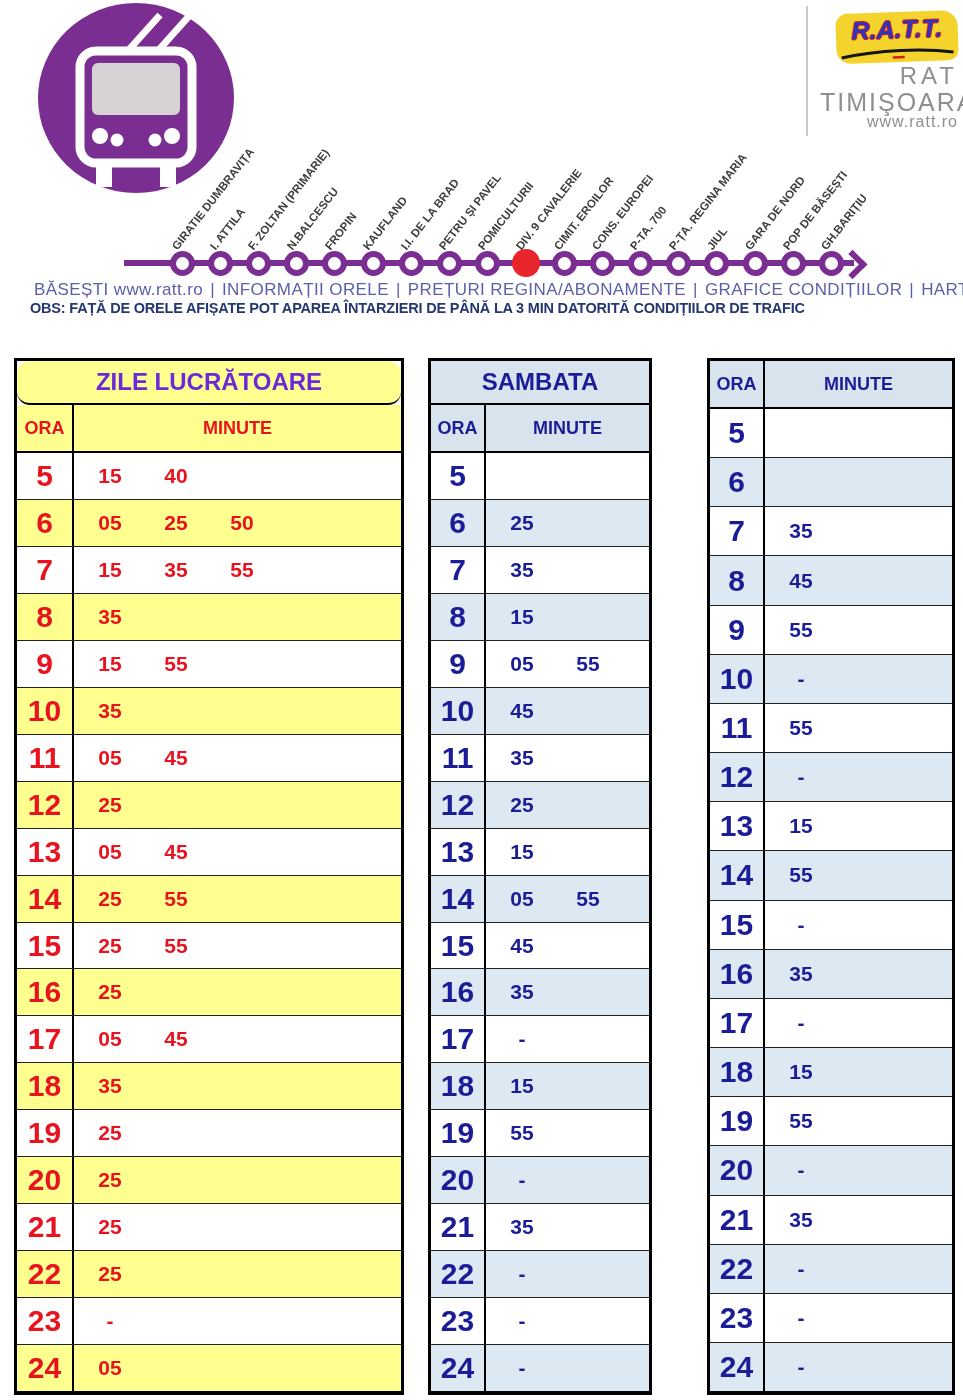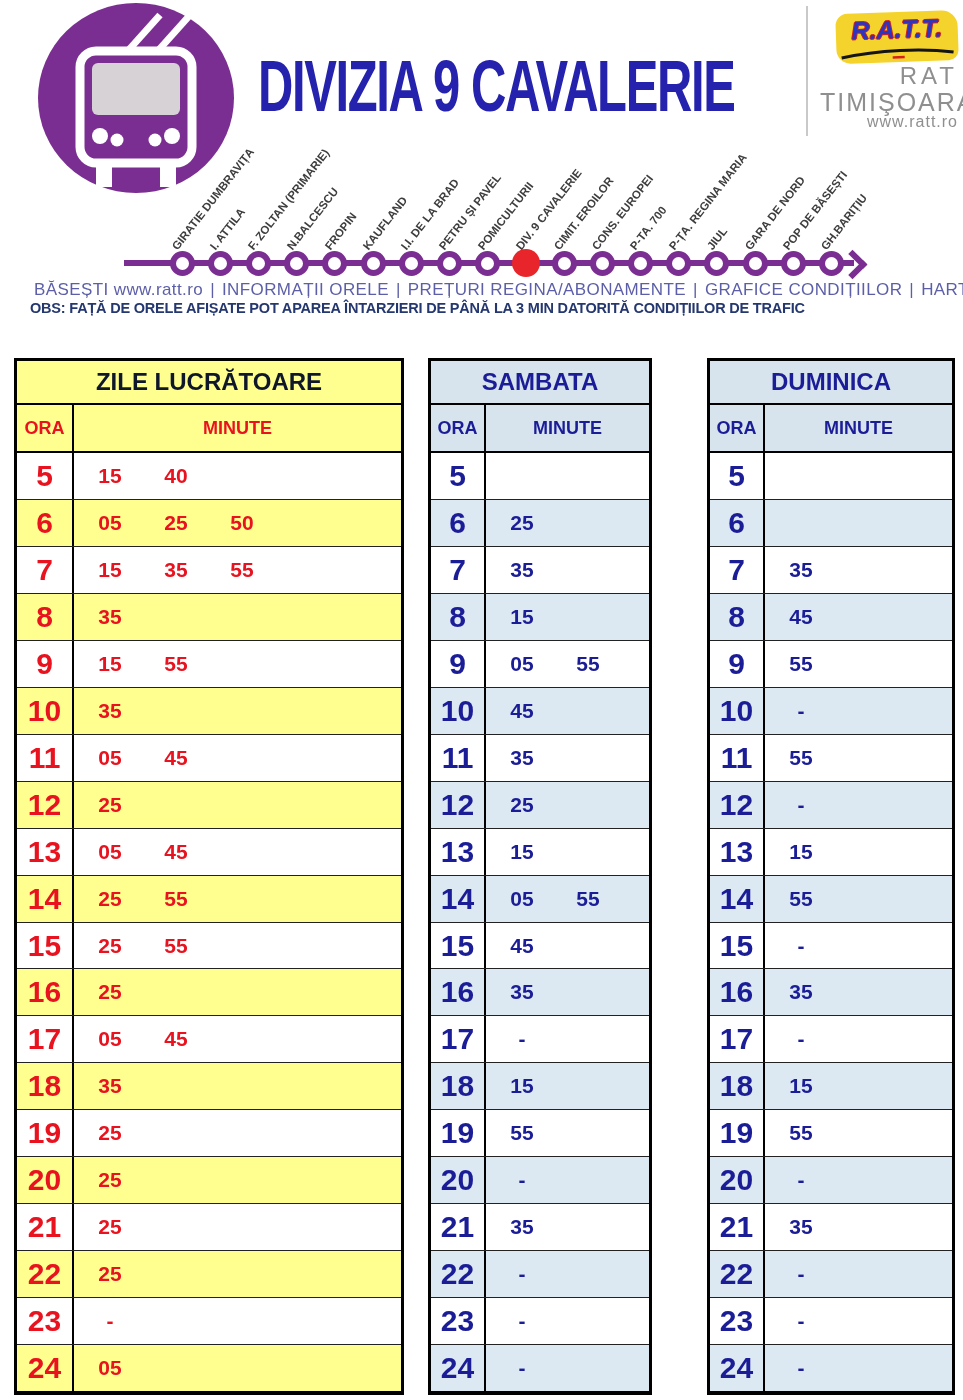--- a/index.html
+++ b/index.html
@@ -70,23 +70,20 @@
       <line x1="118" y1="50" x2="152" y2="12" stroke="#fff" stroke-width="7"></line>
       <rect x="42" y="48" width="112" height="112" rx="16" fill="none" stroke="#fff" stroke-width="9"></rect>
       <rect x="54" y="60" width="88" height="52" rx="6" fill="#d6d2d6"></rect>
       <circle cx="62" cy="133" r="8" fill="#fff"></circle>
       <circle cx="79" cy="137" r="6.5" fill="#fff"></circle>
       <circle cx="117" cy="137" r="6.5" fill="#fff"></circle>
       <circle cx="134" cy="133" r="8" fill="#fff"></circle>
       <rect x="58" y="160" width="16" height="24" fill="#fff"></rect>
       <rect x="122" y="160" width="16" height="24" fill="#fff"></rect>
     </svg>
-  </div>
-  <div class="page-title" style="color:#2523ad;">
-    <span>DIVIZIA 9 CAVALERIE</span>
   </div>
 
   <div class="logo-sep"></div>
   <div class="ratt-blob" style="background:#f4d42c;">
     <span class="ratt-word" style="color:#2b35c0;">R.A.T.T.</span>
     <svg class="ratt-swoosh" width="118" height="14" viewBox="0 0 118 14">
       <path d="M3 10 C 40 3, 85 3, 115 8" stroke="#141414" stroke-width="3" fill="none"></path>
       <rect x="54" y="10" width="12" height="2.5" fill="#d42020"></rect>
     </svg>
   </div>
@@ -133,21 +130,21 @@
       <span class="stop-label" style="left: 790.2px;">POP DE BĂSEȘTI</span>
       <div class="stop-dot" style="border-color: rgb(123, 46, 145); left: 818.9px;"></div>
       <span class="stop-label" style="left: 828.4px;">GH.BARIȚIU</span>
     </div>
 
   <div class="links-bar" id="links-bar" style="color:#5c5fa8;"><span class="link">BĂSEȘTI www.ratt.ro</span><span class="sep">|</span><span class="link">INFORMAȚII ORELE</span><span class="sep">|</span><span class="link">PREȚURI REGINA/ABONAMENTE</span><span class="sep">|</span><span class="link">GRAFICE CONDIȚIILOR</span><span class="sep">|</span><span class="link">HARTA MTC</span></div>
   <div class="notice" style="color:#24376f;">OBS: FAȚĂ DE ORELE AFIȘATE POT APAREA ÎNTARZIERI DE PÂNĂ LA 3 MIN DATORITĂ CONDIȚIILOR DE TRAFIC</div>
 
   <div id="tables">
       <div class="tt" style="left: 14px; width: 390px;">
-        <div class="tt-title" style="background: rgb(255, 255, 143); color: #0f172a;">ZILE LUCRĂTOARE</div>
+        <div class="tt-title" style="background: rgb(255, 255, 143); color: #6d28d9; border-radius: 13px;">ZILE LUCRĂTOARE</div>
         <div class="tt-subhead" style="background: rgb(255, 255, 143);">
           <div class="ora" style="width: 57px; color: rgb(232, 19, 31);">ORA</div>
           <div class="min" style="color: rgb(232, 19, 31);">MINUTE</div>
         </div>
         <div class="tt-rows">
           <div class="tt-row">
             <div class="hour" style="width: 57px; color: rgb(232, 19, 31);">5</div>
             <div class="mins" style="color: rgb(232, 19, 31);">
               <span class="slot">15</span>
               <span class="slot">40</span>
@@ -402,21 +399,20 @@
           </div>
           <div class="tt-row" style="background: rgb(220, 232, 242);">
             <div class="hour" style="width: 55px; color: rgb(27, 29, 151);">24</div>
             <div class="mins" style="color: rgb(27, 29, 151);">
               <span class="slot">-</span>
             </div>
           </div>
         </div>
       </div>
       <div class="tt" style="left: 707px; width: 248px;">
-        <div class="tt-title" style="background: rgb(215, 228, 238); color: rgb(27, 29, 151);">DUMINICA</div>
         <div class="tt-subhead" style="background: rgb(215, 228, 238);">
           <div class="ora" style="width: 55px; color: rgb(27, 29, 151);">ORA</div>
           <div class="min" style="color: rgb(27, 29, 151);">MINUTE</div>
         </div>
         <div class="tt-rows">
           <div class="tt-row">
             <div class="hour" style="width: 55px; color: rgb(27, 29, 151);">5</div>
             <div class="mins" style="color: rgb(27, 29, 151);"></div>
           </div>
           <div class="tt-row" style="background: rgb(220, 232, 242);">

